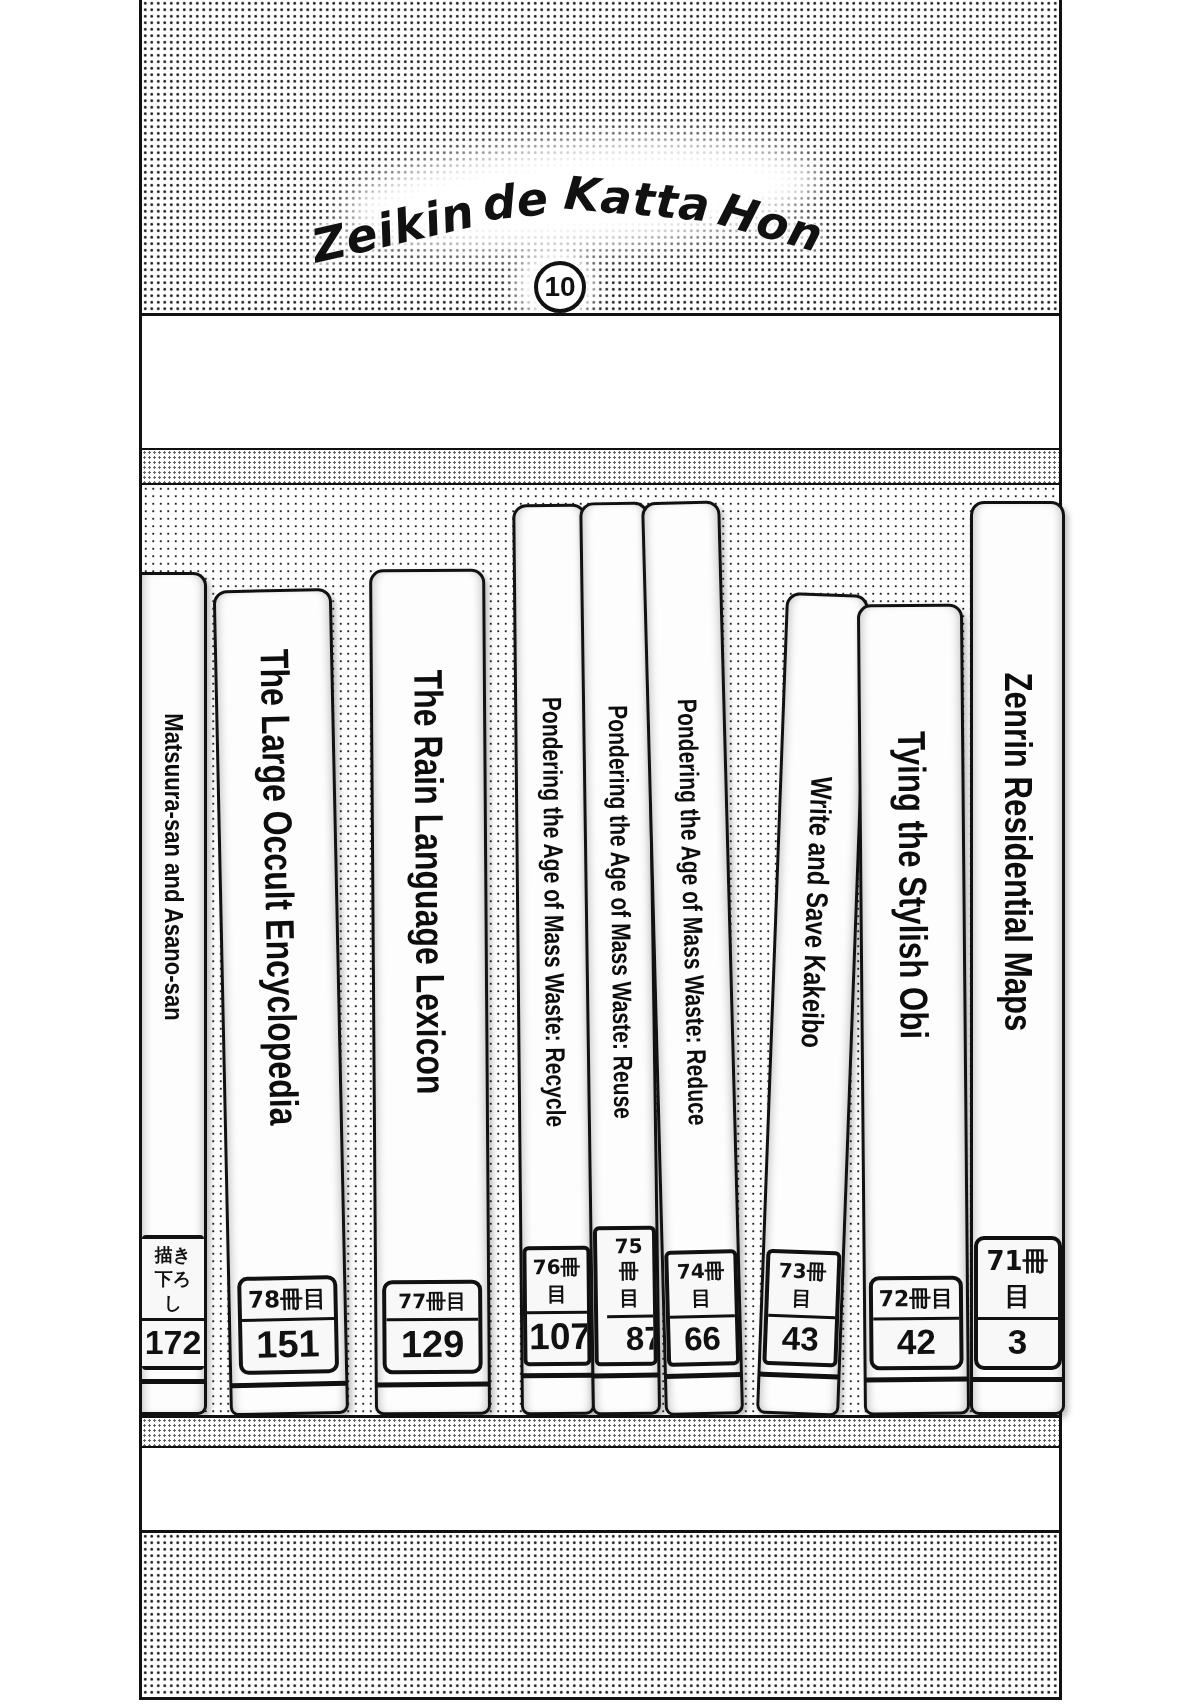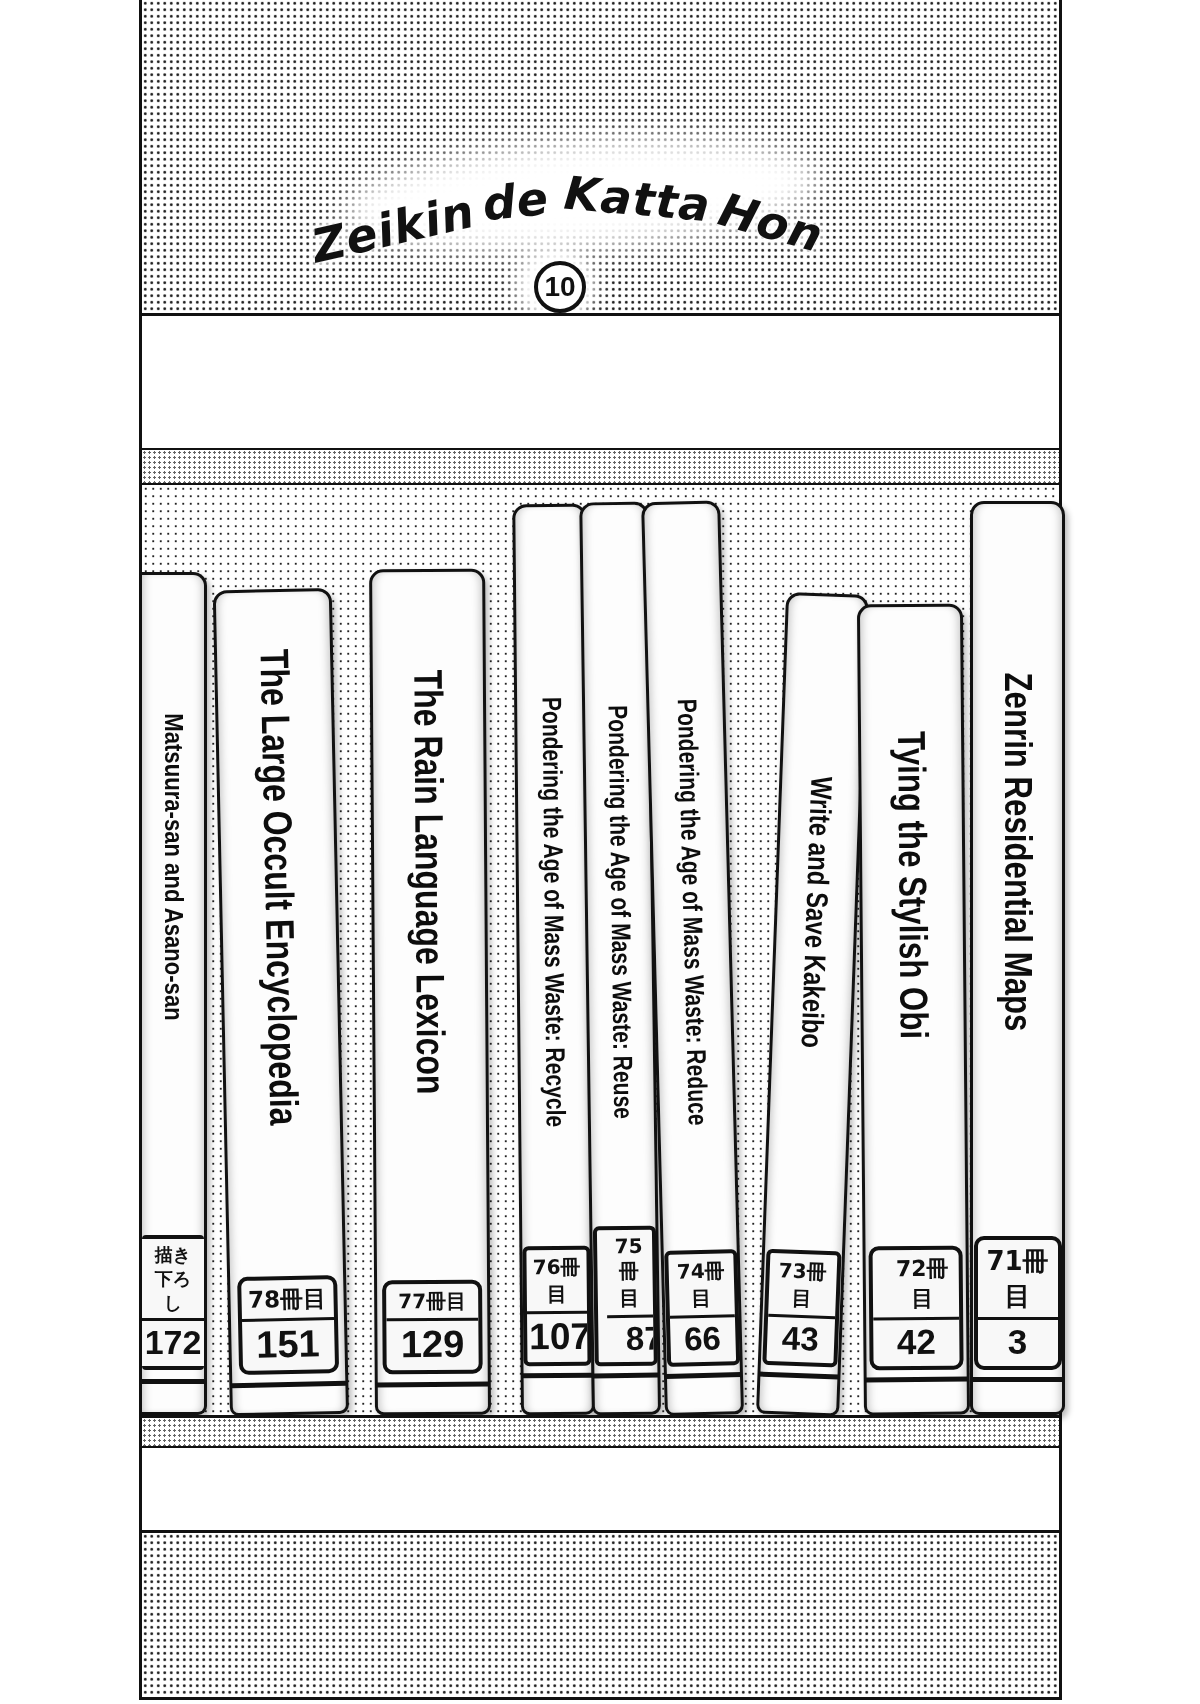--- a/index.html
+++ b/index.html
@@ -144,21 +144,21 @@
         <div class="badge" style="bottom:46px;width:calc(100% - 10px);border-radius:6px;">
           <div class="r1" style="font-size:20px;">73冊目</div>
           <div class="r2" style="font-size:33px;">43</div>
         </div>
         <div class="spine-line" style="bottom:34px;"></div>
       </div>
 
       <div class="book" style="left:722px;width:100px;height:805px;transform:rotate(-0.5deg);">
         <div class="spine-title" style="top:278px;font-size:39px;transform:translate(-50%,-50%) rotate(90deg) scaleX(0.8);">Tying the Stylish Obi</div>
         <div class="badge" style="bottom:42px;width:86px;">
-          <div class="r1" style="font-size:22px;padding-left:17px;">72冊目</div>
+          <div class="r1" style="font-size:22px;">72冊目</div>
           <div class="r2" style="font-size:35px;">42</div>
         </div>
         <div class="spine-line" style="bottom:30px;"></div>
       </div>
 
       <div class="book" style="left:828px;width:89px;height:908px;">
         <div class="spine-title" style="top:348px;font-size:39px;transform:translate(-50%,-50%) rotate(90deg) scaleX(0.8);">Zenrin Residential Maps</div>
         <div class="badge" style="bottom:42px;width:80px;">
           <div class="r1" style="font-size:26px;">71冊目</div>
           <div class="r2" style="font-size:35px;">3</div>

